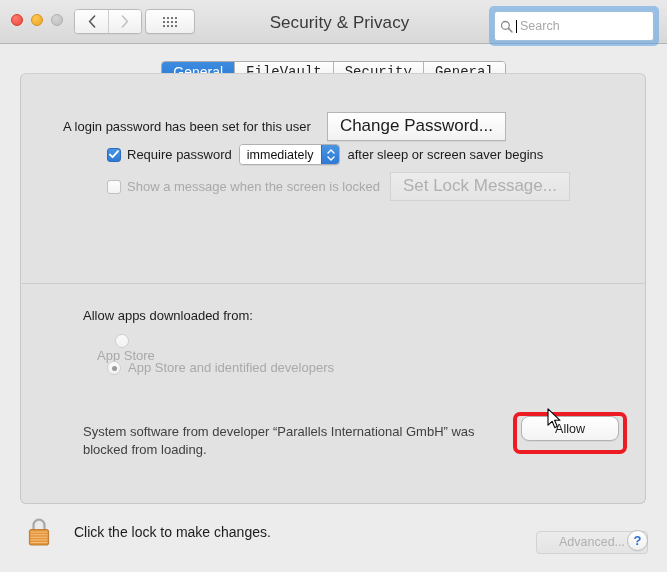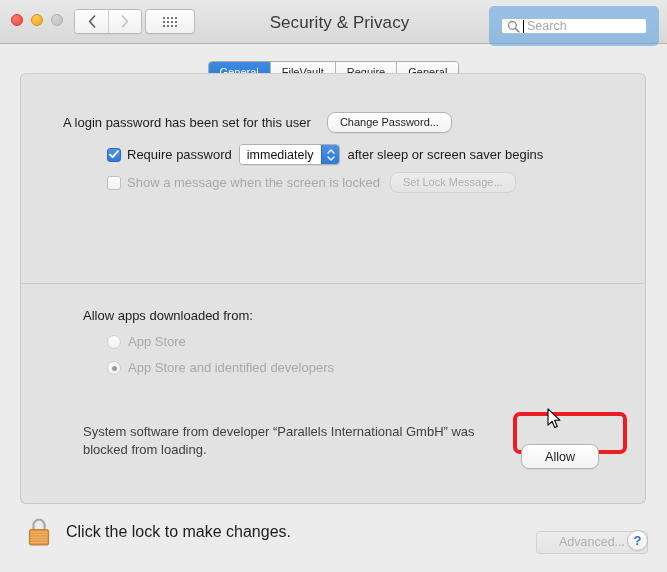--- a/index.html
+++ b/index.html
@@ -105,21 +105,21 @@
     margin-left: 12px;
   }
 
   .search-wrap {
     position: absolute;
     right: 8px;
     top: 6px;
     width: 170px;
     height: 40px;
     border-radius: 5px;
-    padding: 12px;
+    padding: 5px;
     background: rgba(92,160,230,0.55);
     text-align: right;
   }
   .search-field {
     position: relative;
     width: 100%;
     height: 100%;
     background: #fff;
     border: 1px solid #9fbfdd;
     border-radius: 3px;
@@ -152,25 +152,25 @@
     height: 22px;
     border: 1px solid #adadad;
     border-radius: 4px;
     overflow: hidden;
     box-shadow: 0 1px 1px rgba(0,0,0,0.06);
   }
   .tab {
     padding: 0 11px;
     display: flex;
     align-items: center;
-    font-size: 11px;
+    font-size: 14px;
     color: #242424;
     background: linear-gradient(to bottom, #fdfdfd, #f1f1f1);
   }
-  .tab + .tab { border-left: 1px solid #b5b5b5; }
+  .tab + .tab { border-left: 1px solid #b5b5b5; font-family: Liberation Mono, monospace; }
   .tab.selected {
     background: linear-gradient(to bottom, #3d8ce0, #2a79d6);
     color: #fff;
   }
 
   
   .pane {
     position: absolute;
     left: 20px;
     top: 73px;
@@ -187,25 +187,25 @@
     display: flex;
     align-items: center;
   }
 
   .label { font-size: 13px; color: #1c1c1c; white-space: nowrap; }
   .label-dim { color: #a9a9a9; }
 
   
   .btn {
     font-family: "Liberation Sans", sans-serif;
-    font-size: 11px;
+    font-size: 17px;
     color: #1c1c1c;
     background: linear-gradient(to bottom, #ffffff, #f2f2f2);
     border: 1px solid #b5b5b5;
-    border-radius: 8px;
+    border-radius: 0;
     padding: 3px 12px 4px;
     box-shadow: 0 1px 0.5px rgba(0,0,0,0.05);
     white-space: nowrap;
   }
   .btn-disabled {
     color: #b0b0b0;
     background: linear-gradient(to bottom, #ececec, #e4e4e4);
     border-color: #d2d2d2;
     box-shadow: none;
     margin-left: 28px;
@@ -307,22 +307,22 @@
     left: 513px;
     top: 412px;
     width: 114px;
     height: 42px;
     border: 4px solid #ed1c24;
     border-radius: 7px;
   }
   .allow-btn {
     position: absolute;
     left: 521px;
-    top: 444px;
-    width: 78px;
+    top: 416px;
+    width: 98px;
     height: 25px;
     font-size: 12.5px;
     display: flex;
     align-items: center;
     justify-content: center;
     background: linear-gradient(to bottom, #ffffff, #f3f3f3);
     border: 1px solid #b2b2b2;
     border-radius: 8px;
     color: #1c1c1c;
     box-shadow: 0 1px 0.5px rgba(0,0,0,0.05);
@@ -339,21 +339,21 @@
 
   
   .lock-row {
     position: absolute;
     left: 26px;
     top: 517px;
     display: flex;
     align-items: center;
   }
   .lock-icon { width: 26px; height: 30px; margin-right: 14px; flex: 0 0 auto; }
-  .lock-text { font-size: 16px; color: #1c1c1c; }
+  .lock-text { font-size: 14px; color: #1c1c1c; margin-left: 8px; }
 
   .advanced-btn {
     position: absolute;
     left: 508px;
     top: 531px;
     width: 112px;
     height: 23px;
     font-size: 12.5px;
     display: flex;
     align-items: center;
@@ -432,21 +432,21 @@
         <span class="caret"></span>
         <span class="search-placeholder">Search</span>
       </div>
     </div>
   </div>
 
   <div class="tabbar">
     <div class="tabs">
       <div class="tab selected">General</div>
       <div class="tab">FileVault</div>
-      <div class="tab">Require</div>
+      <div class="tab">Security</div>
       <div class="tab">General</div>
     </div>
   </div>
 
   <div class="pane">
 
     <div class="row" style="left:42px; top:38px;">
       <span class="label">A login password has been set for this user</span>
       <button class="btn" style="margin-left:16px;">Change Password...</button>
     </div>
@@ -477,21 +477,21 @@
       <span class="label label-dim">Show a message when the screen is locked</span>
       <button class="btn btn-disabled" style="margin-left:10px;">Set Lock Message...</button>
     </div>
 
     <div class="divider"></div>
 
     <div class="row" style="left:62px; top:234px;">
       <span class="label">Allow apps downloaded from:</span>
     </div>
 
-    <div class="row" style="left:86px; top:260px;">
+    <div class="row" style="left:76px; top:260px;flex-direction:column;">
       <span class="radio"></span>
       <span class="label label-dim">App Store</span>
     </div>
 
     <div class="row" style="left:86px; top:286px;align-items:flex-end;">
       <span class="radio">
         <span class="radio-dot"></span>
       </span>
       <span class="label label-dim">App Store and identified developers</span>
     </div>

